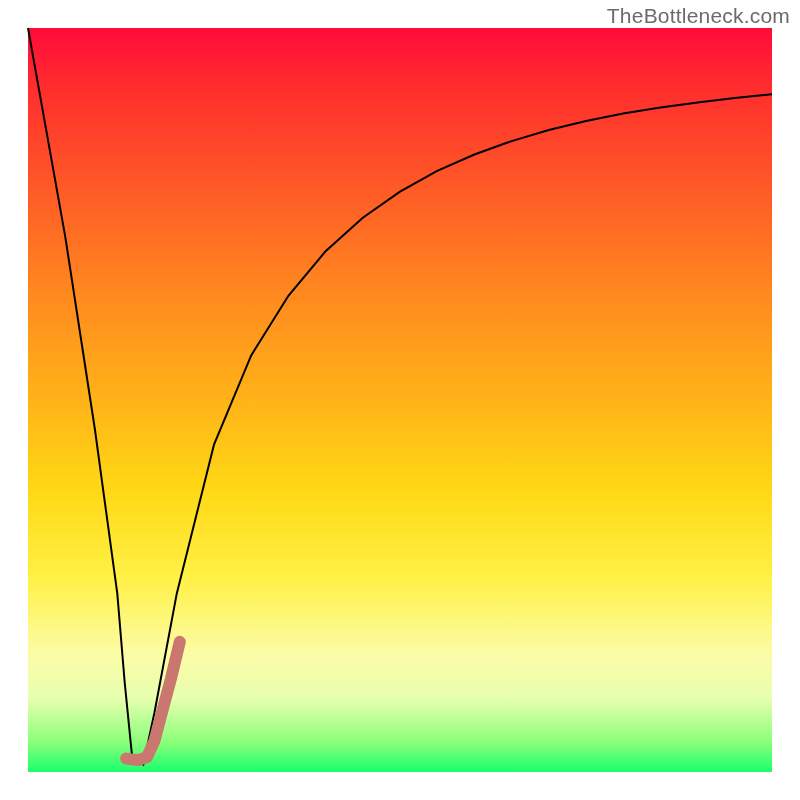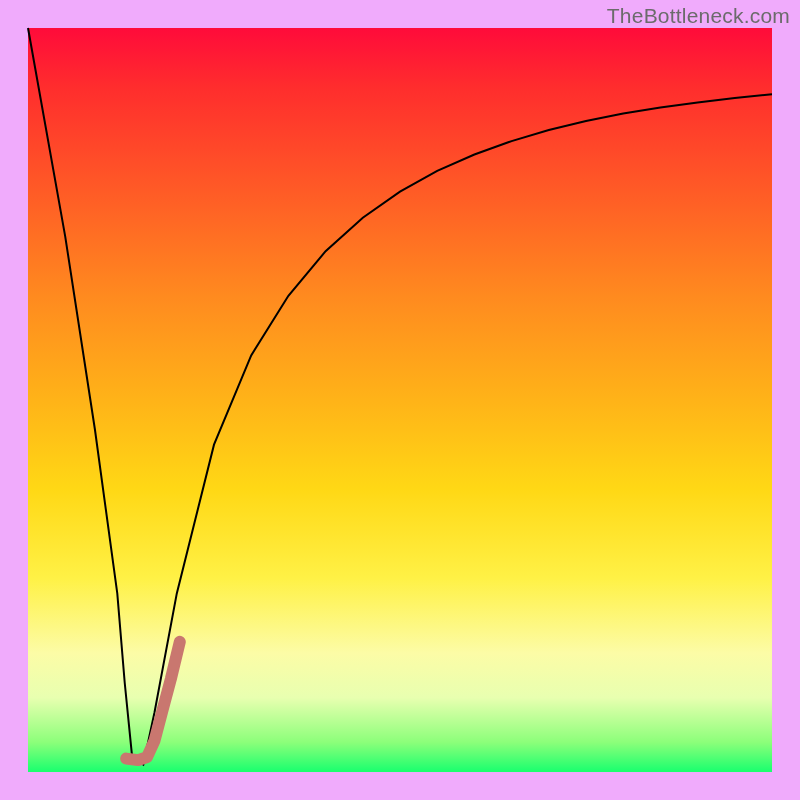--- a/index.html
+++ b/index.html
@@ -8,21 +8,21 @@
     width: 800px;
     height: 800px;
     overflow: hidden;
     background: #000;
     font-family: Arial, Helvetica, sans-serif;
   }
   .frame {
     position: relative;
     width: 800px;
     height: 800px;
-    background: #f0abfc;
+    background: #ffffff;
   }
   .plot-area {
     position: absolute;
     left: 28px;
     top: 28px;
     width: 744px;
     height: 744px;
     background: linear-gradient(to bottom,
       #ff0b3a 0%,
       #ff2d2d 8%,

